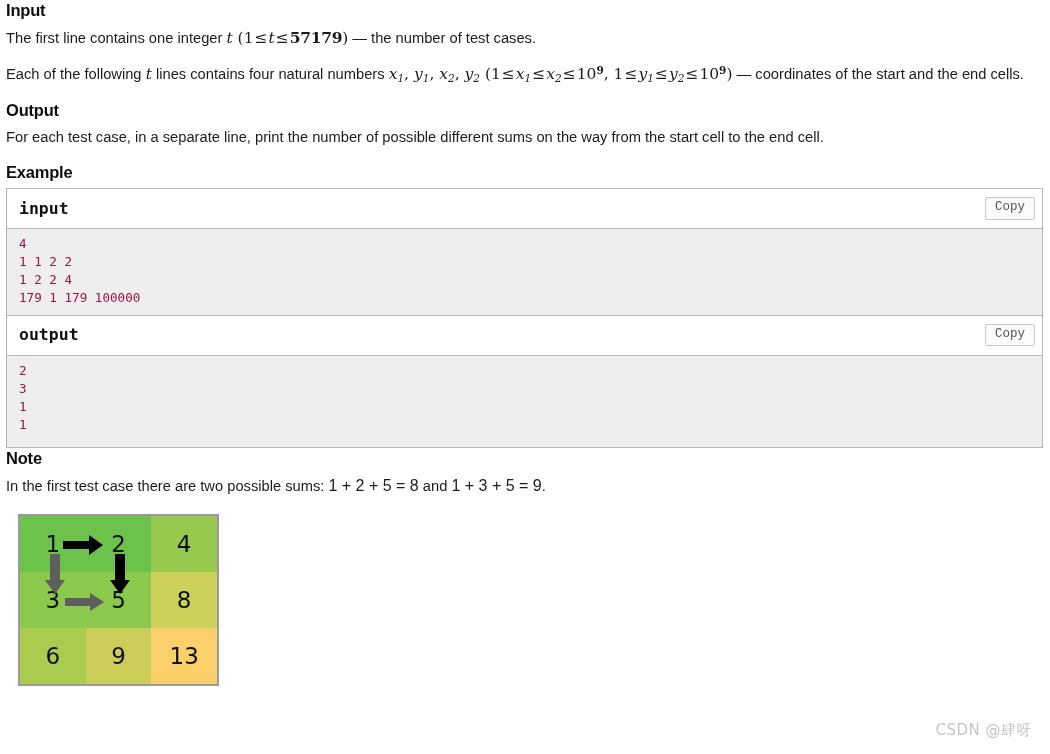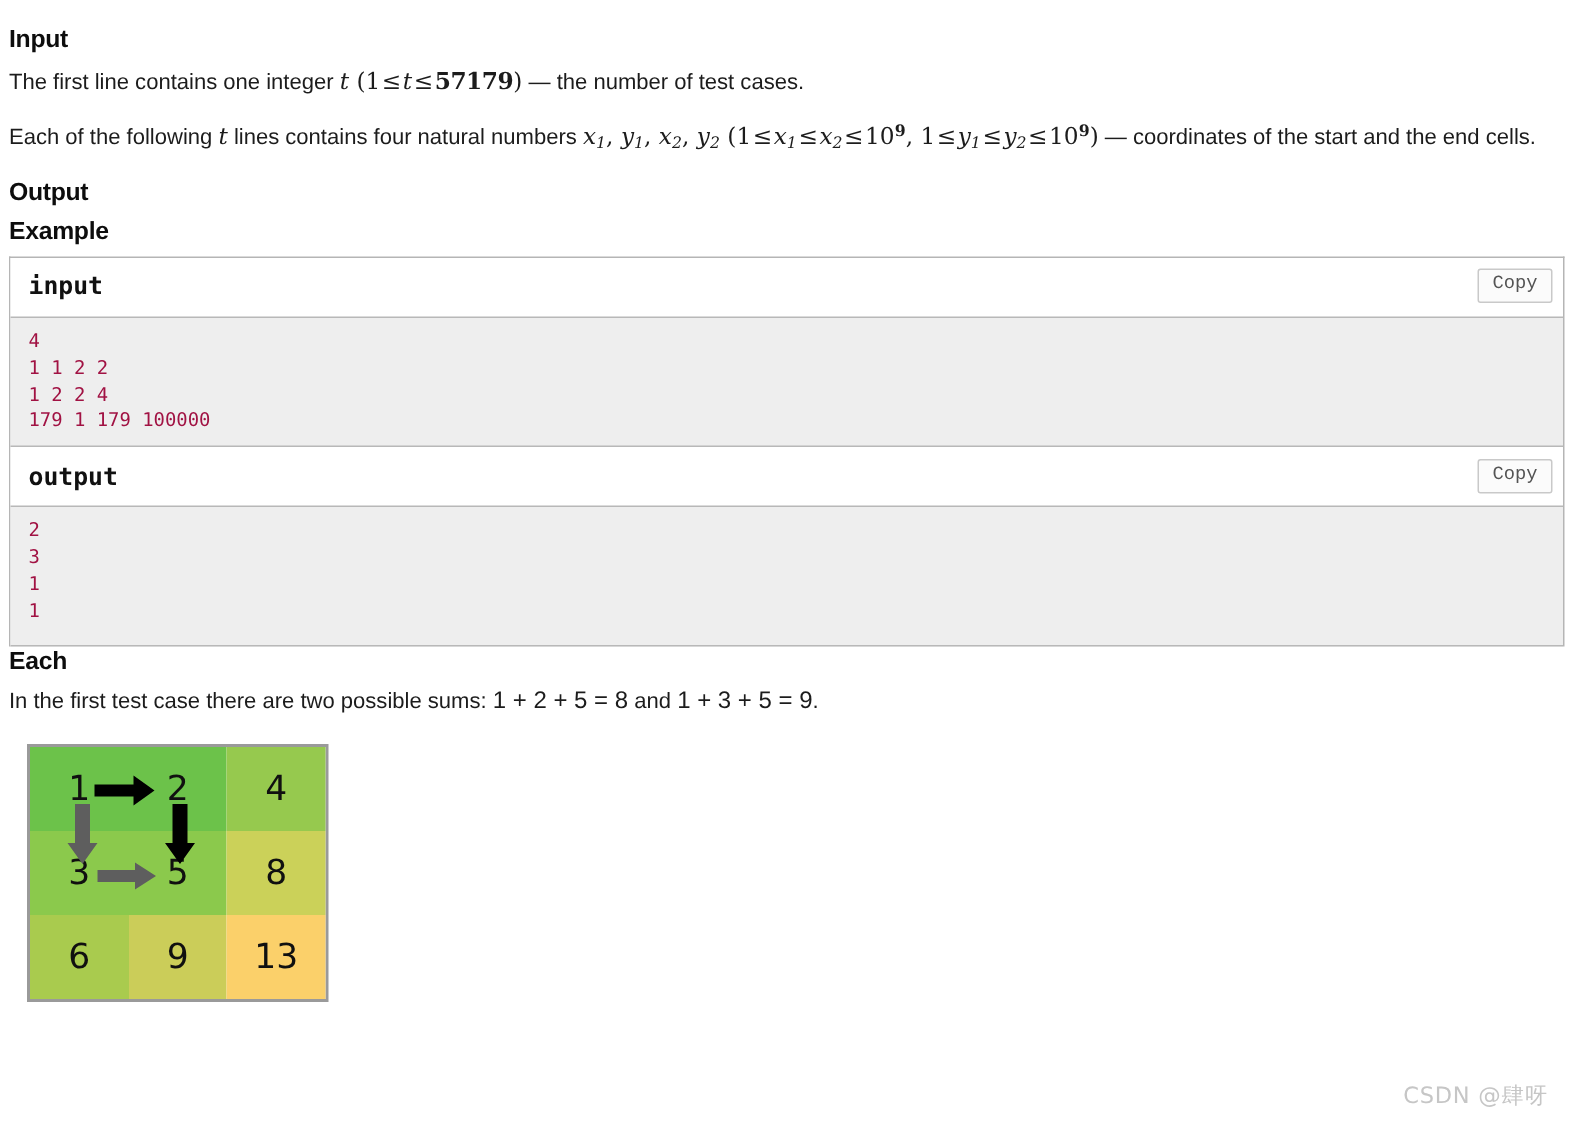--- a/index.html
+++ b/index.html
@@ -9,21 +9,21 @@
   }
   body {
     width: 1050px;
     height: 754px;
     position: relative;
     font-family: "Liberation Sans", sans-serif;
     color: #1a1a1a;
     overflow: hidden;
   }
   .page {
-    padding: 16px 6px 0 6px;
+    padding: 0px 6px 0 6px;
     box-sizing: border-box;
     width: 1050px;
   }
   h2.section-title {
     font-size: 16.5px;
     font-weight: bold;
     margin: 0 0 6px 0;
     padding: 0;
     line-height: 1.25;
     color: #0d0d0d;
@@ -168,20 +168,21 @@
 
 <div class="page">
 
   <h2 class="section-title sec-input-title">Input</h2>
 
   <p class="para tight"><span>The first line contains one integer </span><span class="math">t</span><span class="mnum"> (</span><span class="mnum">1</span><span class="rel">≤</span><span class="math">t</span><span class="rel">≤</span><span class="mnum bold">57179</span><span class="mnum">)</span><span> — the number of test cases.</span></p>
 
   <p class="para"><span>Each of the following </span><span class="math">t</span><span> lines contains four natural numbers </span><span class="math">x<span class="msub">1</span><span class="mnum">,</span> y<span class="msub">1</span><span class="mnum">,</span> x<span class="msub">2</span><span class="mnum">,</span> y<span class="msub">2</span></span><span class="mnum"> (1<span class="rel">≤</span><span class="math">x<span class="msub">1</span></span><span class="rel">≤</span><span class="math">x<span class="msub">2</span></span><span class="rel">≤</span>10<span class="msup">9</span>, 1<span class="rel">≤</span><span class="math">y<span class="msub">1</span></span><span class="rel">≤</span><span class="math">y<span class="msub">2</span></span><span class="rel">≤</span>10<span class="msup">9</span>)</span><span> — coordinates of the start and the end cells.</span></p>
 
   <h2 class="section-title">Output</h2>
+  <p class="para">For each test case, in a separate line, print the number of possible different sums on the way from the start cell to the end cell.</p>
 
   <h2 class="section-title">Example</h2>
 
   <div class="example-wrap">
 
     <div class="code-header">
       <span class="code-title">input</span>
       <button class="copy-btn">Copy</button>
     </div>
     <div class="code-body">
@@ -197,21 +198,21 @@
     </div>
     <div class="code-body out">
       <div class="code-line">2</div>
       <div class="code-line">3</div>
       <div class="code-line">1</div>
       <div class="code-line">1</div>
     </div>
 
   </div>
 
-  <h2 class="section-title note-title">Each</h2>
+  <h2 class="section-title note-title">Note</h2>
   <p class="para"><span>In the first test case there are two possible sums: </span><span class="noteeq">1 + 2 + 5 = 8</span><span> and </span><span class="noteeq">1 + 3 + 5 = 9</span><span>.</span></p>
 
   <div class="grid-fig" style="border-color: rgb(154, 154, 154);">
 
     <div class="grid-row">
       <div class="cell" id="c00" style="background: rgb(108, 194, 74);">
         <span>1</span>
       </div>
       <div class="cell" id="c01" style="background: rgb(108, 194, 74);">
         <span>2</span>

